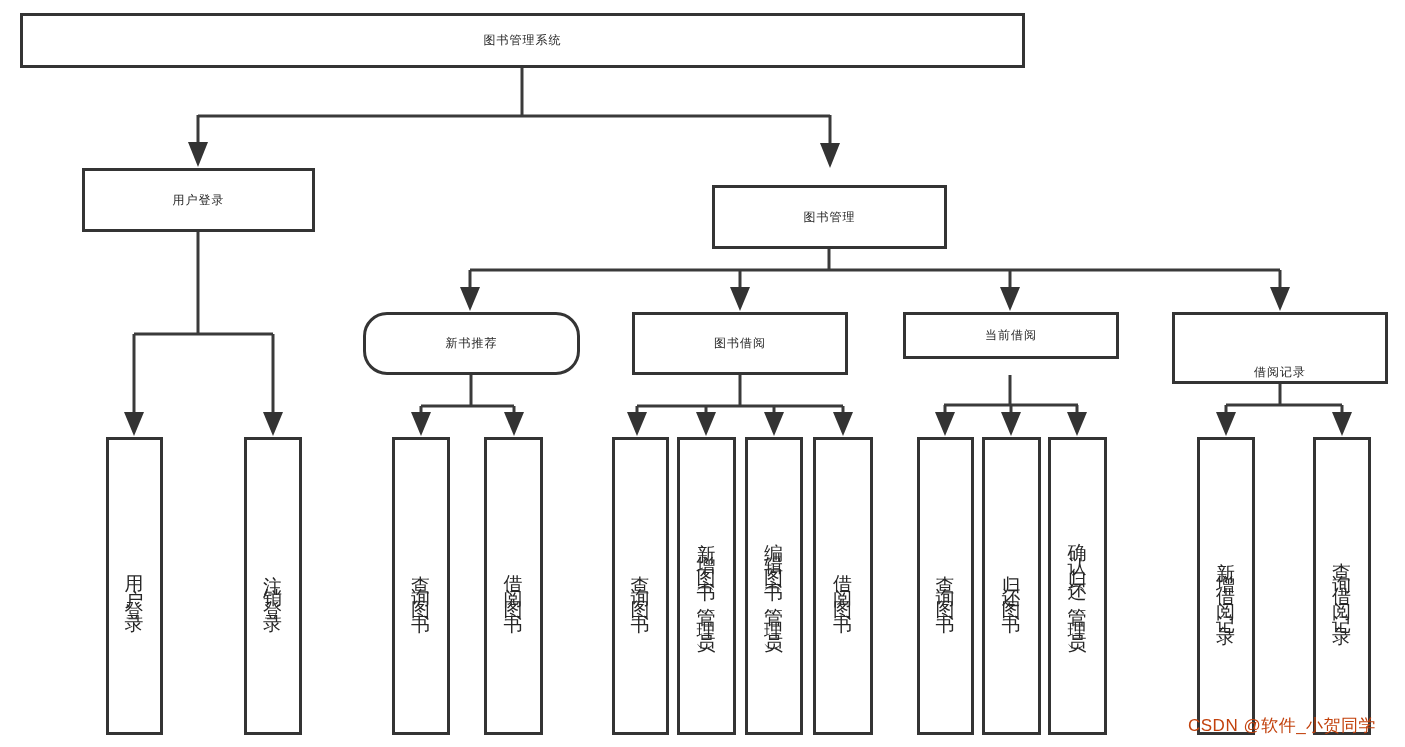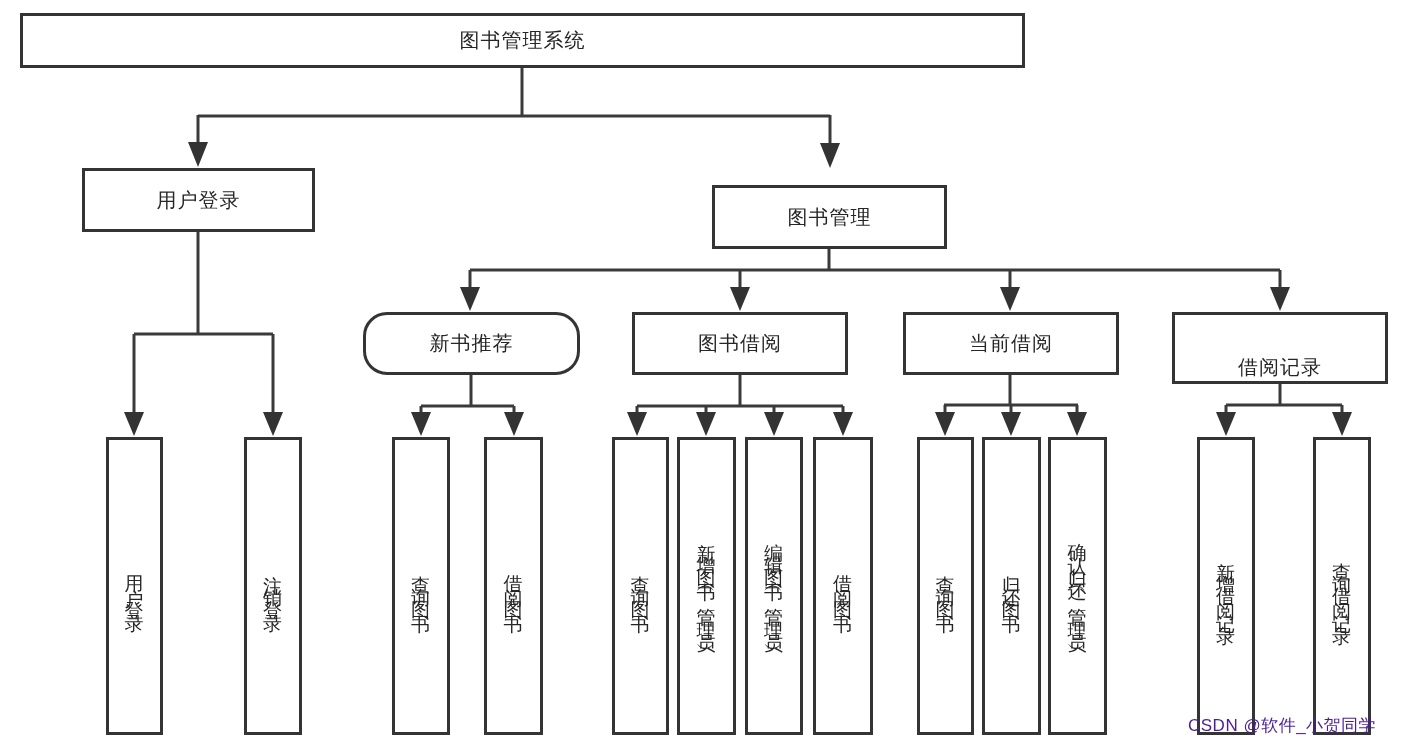--- a/index.html
+++ b/index.html
@@ -26,39 +26,39 @@
     position: absolute;
     box-sizing: border-box;
     border: 3px solid #343434;
     background: #ffffff;
     display: flex;
     align-items: center;
     justify-content: center;
     color: #262626;
   }
   .node.h-label span {
-    font-size: 20px;
+    font-size: 12px;
     letter-spacing: 1px;
     white-space: nowrap;
   }
   .node.v-label span {
     writing-mode: vertical-rl;
     text-orientation: mixed;
     font-size: 19px;
     letter-spacing: 13px;
     line-height: 1;
     white-space: nowrap;
   }
   
   .n-root   { left: 20px;  top: 13px;  width: 1005px; height: 55px; }
   .n-l2a    { left: 82px;  top: 168px; width: 233px;  height: 64px; }
   .n-l2b    { left: 712px; top: 185px; width: 235px;  height: 64px; }
   .n-l3a    { left: 363px; top: 312px; width: 217px;  height: 63px; border-radius: 24px; }
   .n-l3b    { left: 632px; top: 312px; width: 216px;  height: 63px; align-items: center; }
-  .n-l3c    { left: 903px; top: 312px; width: 216px;  height: 63px; }
+  .n-l3c    { left: 903px; top: 312px; width: 216px;  height: 47px; }
   .n-l3d    { left: 1172px;top: 312px; width: 216px;  height: 72px; align-items: flex-end; }
   .leaf     { top: 437px;  height: 298px; }
   .n-lf0  { left: 106px;  width: 57px; }
   .n-lf1  { left: 244px;  width: 58px; }
   .n-lf2  { left: 392px;  width: 58px; }
   .n-lf3  { left: 484px;  width: 59px; }
   .n-lf4  { left: 612px;  width: 57px; }
   .n-lf5  { left: 677px;  width: 59px; }
   .n-lf6  { left: 745px;  width: 58px; }
   .n-lf7  { left: 813px;  width: 60px; }
@@ -67,21 +67,21 @@
   .n-lf10 { left: 1048px; width: 59px; }
   .n-lf11 { left: 1197px; width: 58px; }
   .n-lf12 { left: 1313px; width: 58px; }
   .watermark {
     position: absolute;
     left: 1188px;
     top: 714px;
     width: 210px;
     font-size: 17px;
     letter-spacing: 0.5px;
-    color: #4c1d95;
+    color: #c2410c;
     white-space: nowrap;
     z-index: 5;
   }
 </style>
 </head>
 <body>
 
 <div class="stage">
 
   <svg class="connectors" viewBox="0 0 1405 747" xmlns="http://www.w3.org/2000/svg">

